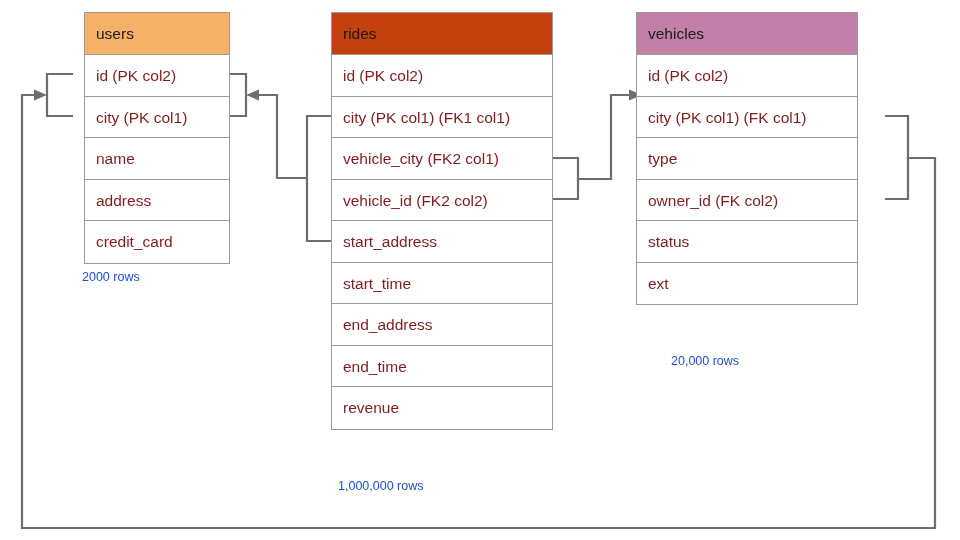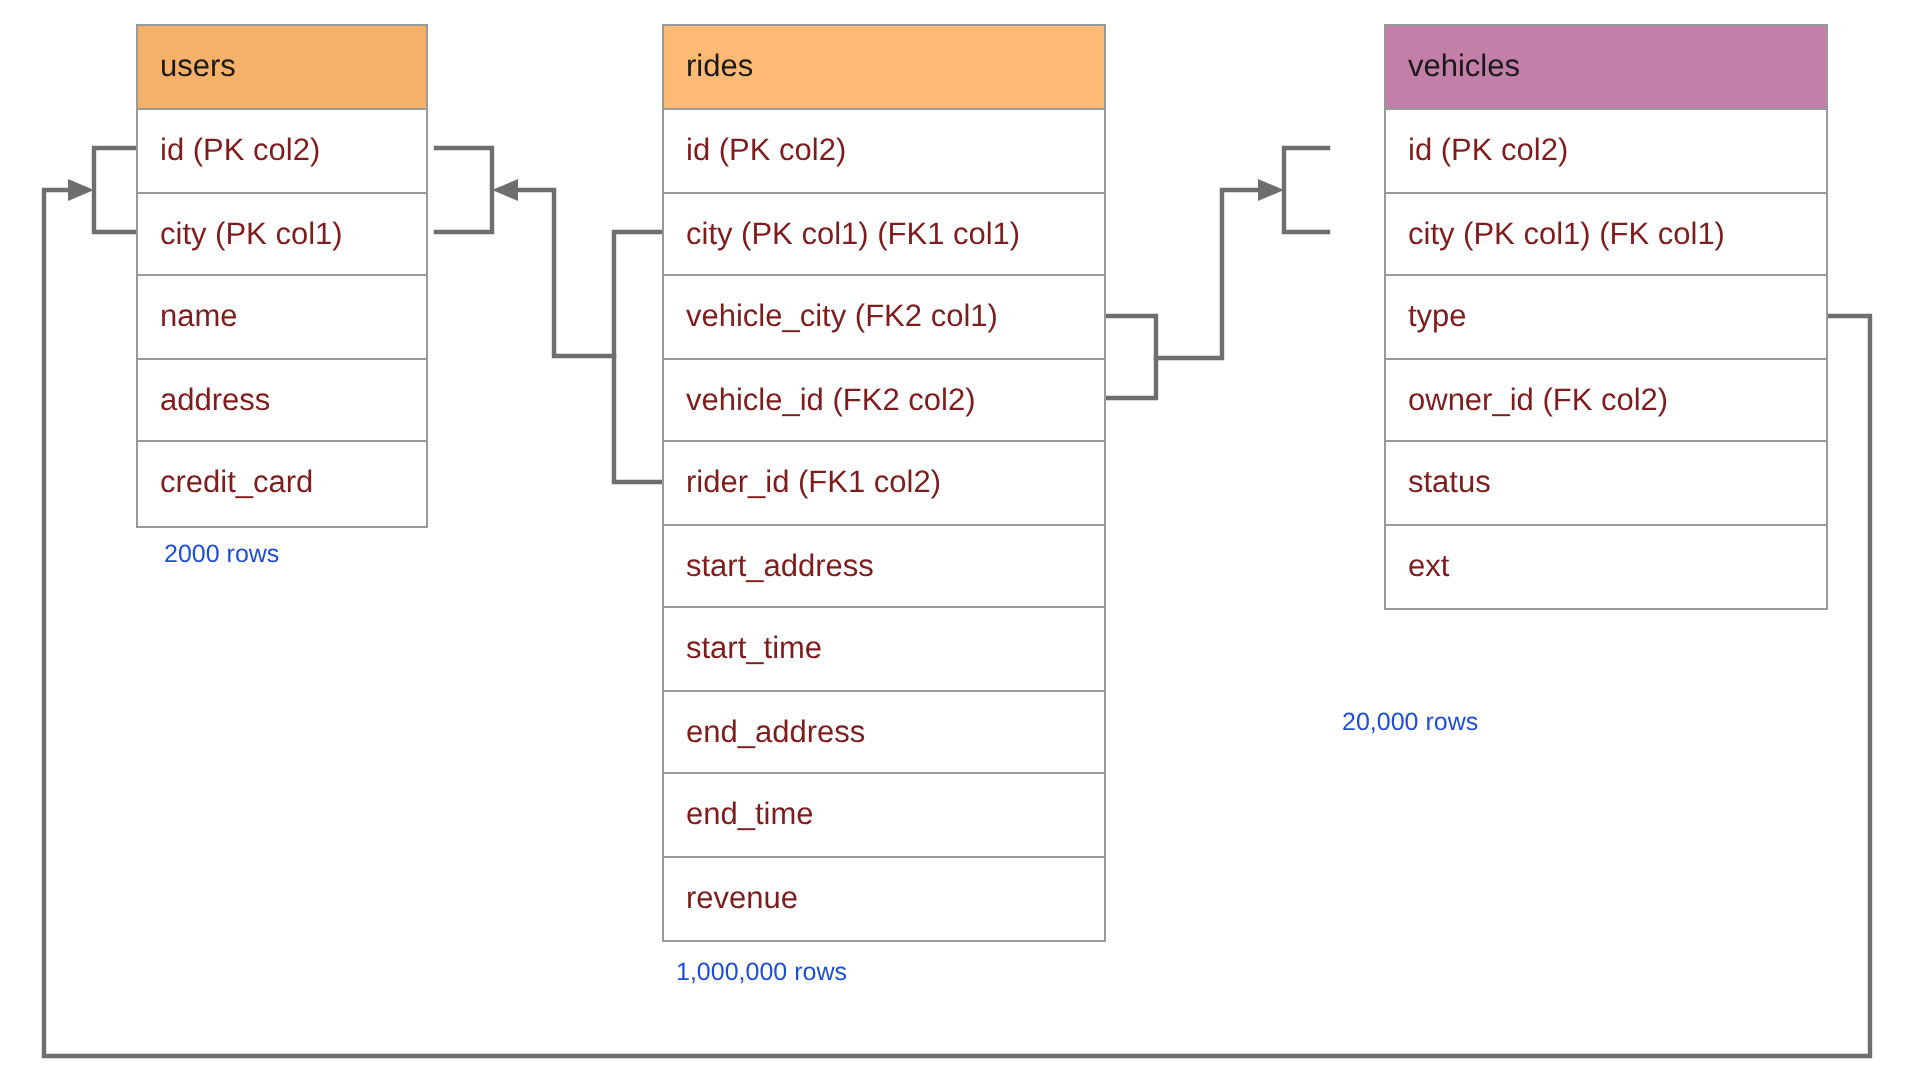--- a/index.html
+++ b/index.html
@@ -84,46 +84,45 @@
       </g>
 
       <g>
         <path d="M 908,158 L 935,158 L 935,528 L 22,528 L 22,95 L 39,95"></path>
       </g>
       <polygon points="47,95 34,89.5 34,100.5" fill="#6e6e6e" stroke="none"></polygon>
 
     </g>
   </svg>
 
-  <div class="table-box" style="left:68px;top:12px;width:146px;">
+  <div class="table-box" style="left:84px;top:12px;width:146px;">
     <div class="t-header" style="background:#f5b169;">users</div>
     <div class="t-row">id (PK col2)</div>
     <div class="t-row">city (PK col1)</div>
     <div class="t-row">name</div>
     <div class="t-row">address</div>
     <div class="t-row last">credit_card</div>
   </div>
   <div class="rowcount" style="left:82px;top:270px;">2000 rows</div>
 
   <div class="table-box" style="left:331px;top:12px;width:222px;">
-    <div class="t-header" style="background:#fdba74;">rides</div>
+    <div class="t-header" style="background:#c2410c;">rides</div>
     <div class="t-row">id (PK col2)</div>
     <div class="t-row">city (PK col1) (FK1 col1)</div>
     <div class="t-row">vehicle_city (FK2 col1)</div>
     <div class="t-row">vehicle_id (FK2 col2)</div>
-    <div class="t-row">rider_id (FK1 col2)</div>
     <div class="t-row">start_address</div>
     <div class="t-row">start_time</div>
     <div class="t-row">end_address</div>
     <div class="t-row">end_time</div>
     <div class="t-row last">revenue</div>
   </div>
   <div class="rowcount" style="left:338px;top:479px;text-align:right;">1,000,000 rows</div>
 
-  <div class="table-box" style="left:692px;top:12px;width:222px;">
+  <div class="table-box" style="left:636px;top:12px;width:222px;">
     <div class="t-header" style="background:#c27fa8;">vehicles</div>
     <div class="t-row">id (PK col2)</div>
     <div class="t-row">city (PK col1) (FK col1)</div>
     <div class="t-row">type</div>
     <div class="t-row">owner_id (FK col2)</div>
     <div class="t-row">status</div>
     <div class="t-row last">ext</div>
   </div>
   <div class="rowcount" style="left:671px;top:354px;">20,000 rows</div>
 

